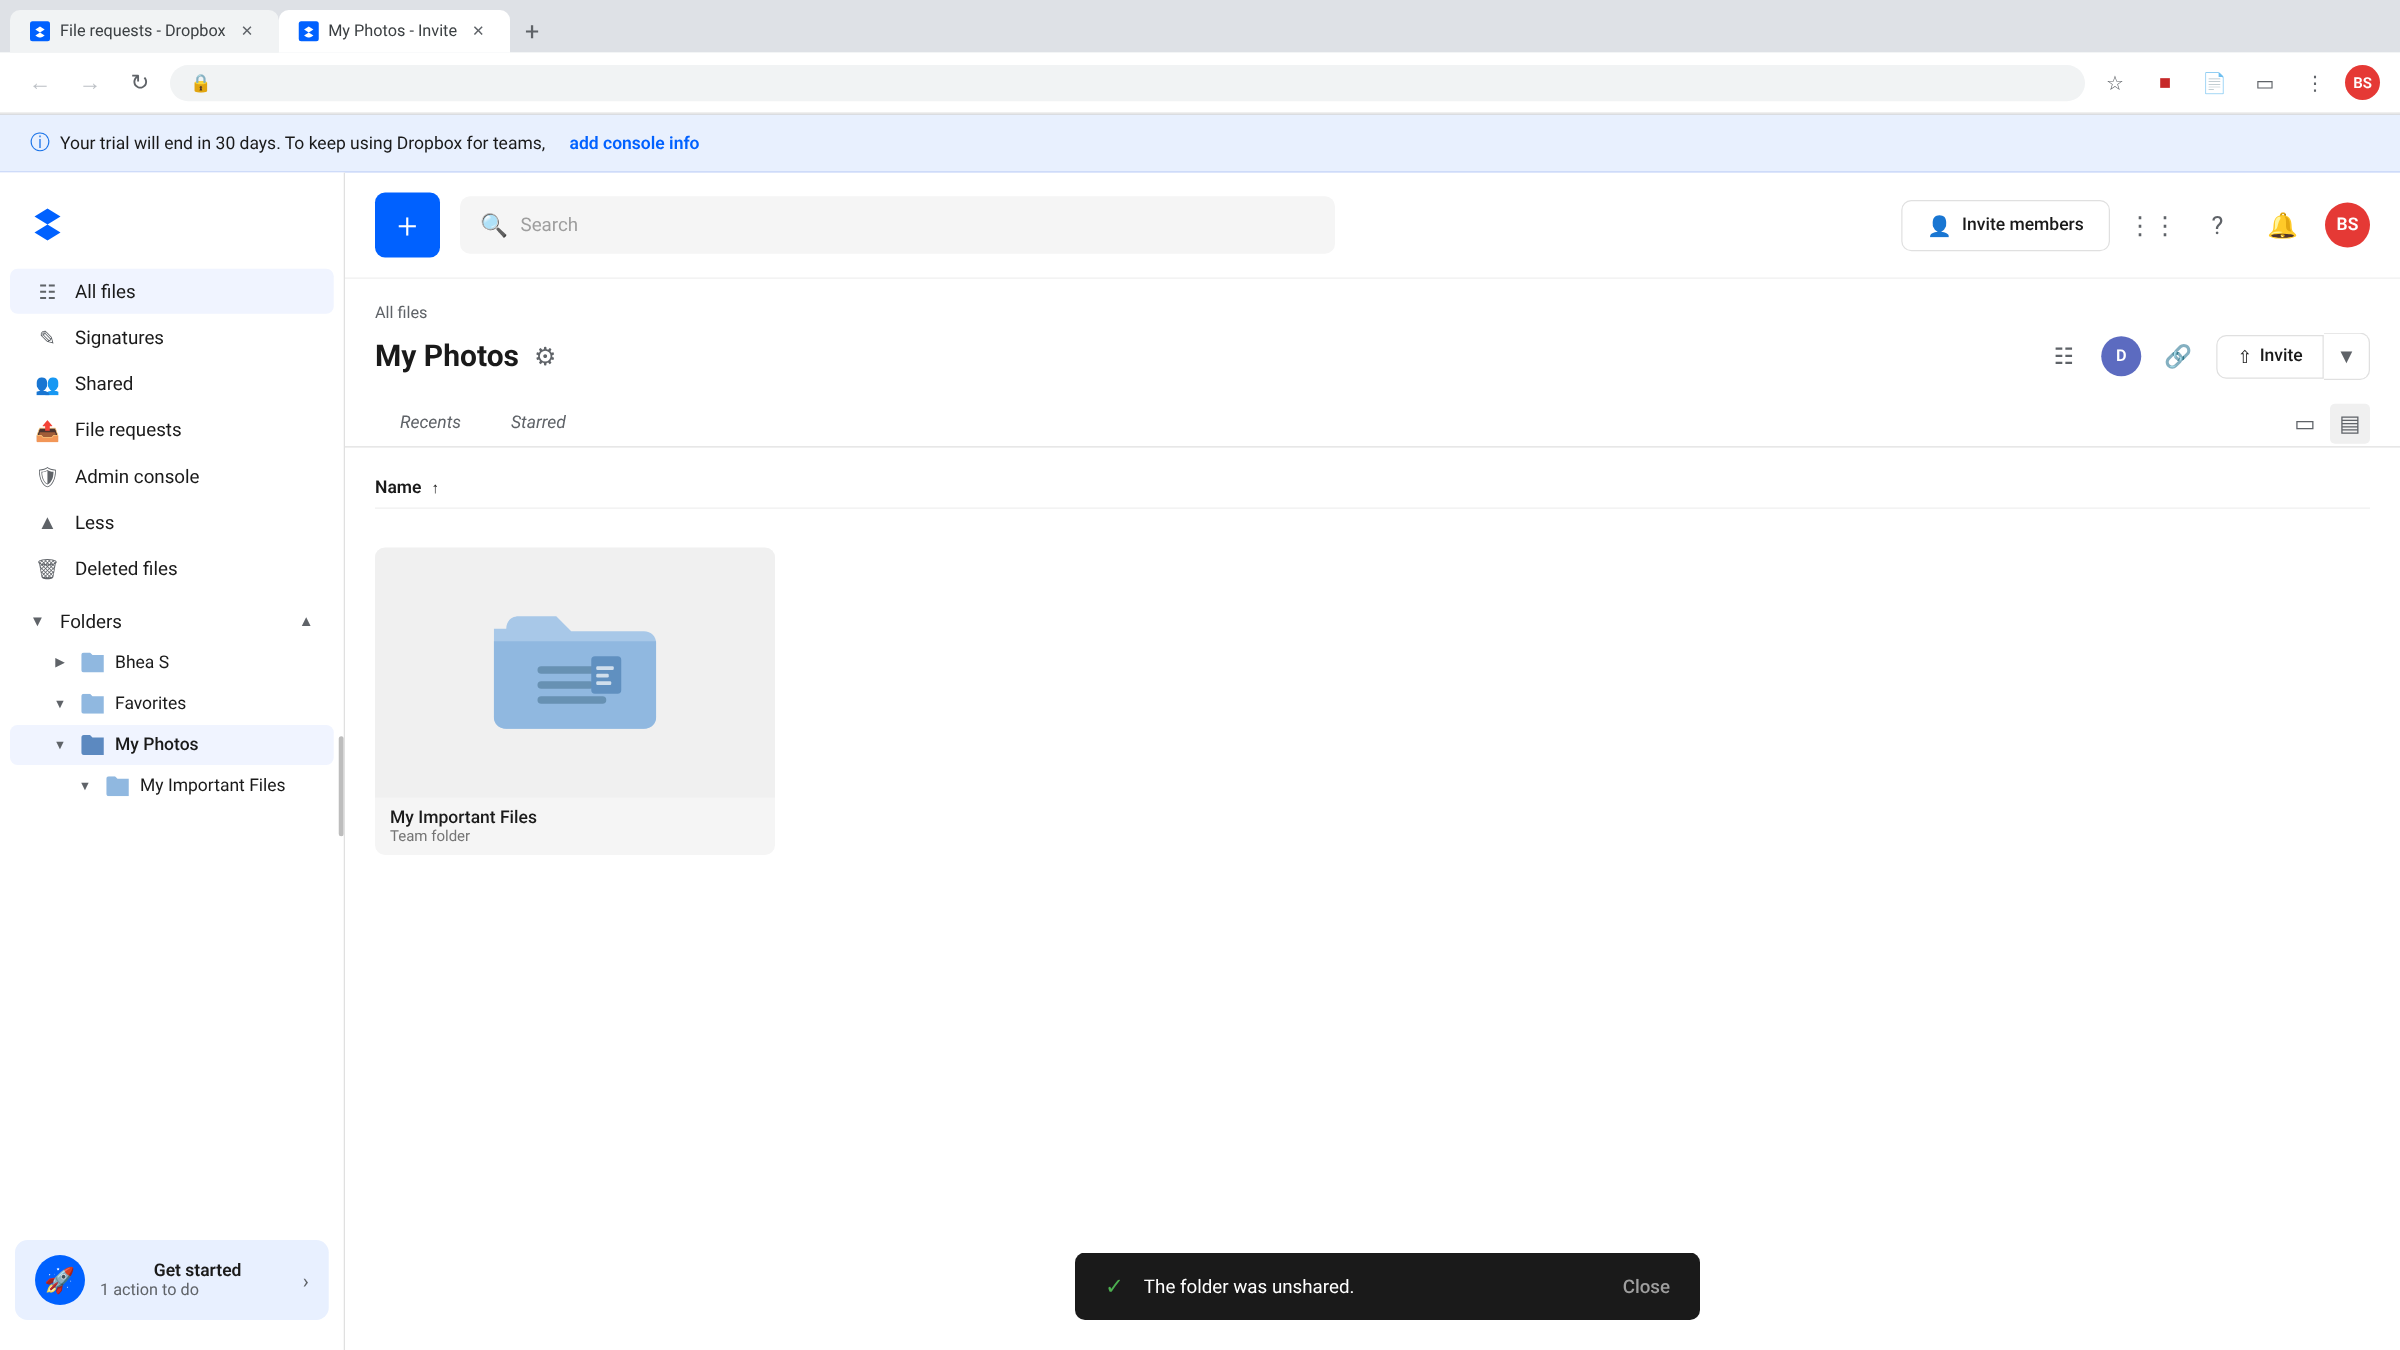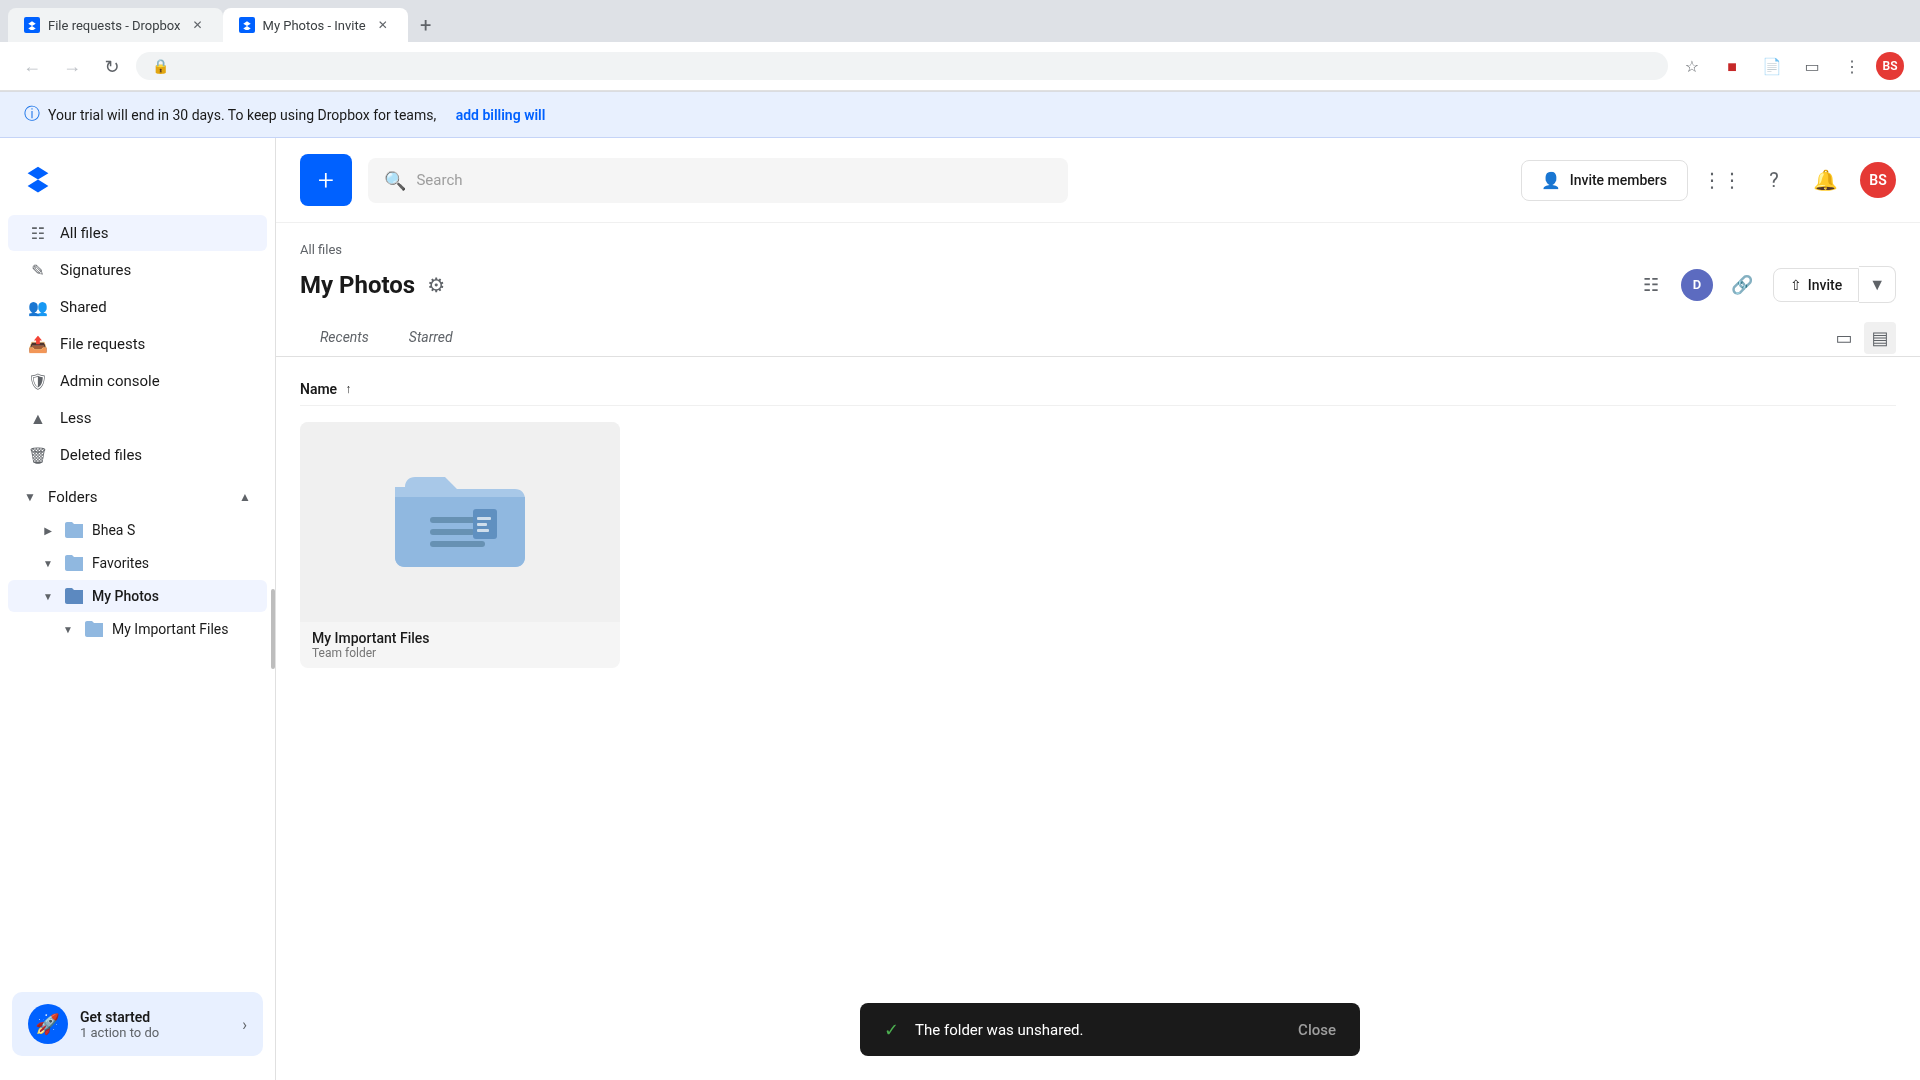--- a/index.html
+++ b/index.html
@@ -48,21 +48,21 @@
     .folder-item { display: flex; align-items: center; gap: 8px; padding: 6px 20px 6px 32px; cursor: pointer; font-size: 14px; color: #1a1a1a; border-radius: 6px; margin: 1px 8px; }
     .folder-item.active { background: #f0f4ff; font-weight: 500; }
     .folder-icon { width: 20px; height: 20px; display: flex; align-items: center; justify-content: center; }
     .folder-expand { width: 16px; height: 16px; display: flex; align-items: center; justify-content: center; color: #5f6368; font-size: 10px; cursor: pointer; }
     .subfolder-item { display: flex; align-items: center; gap: 8px; padding: 6px 20px 6px 52px; cursor: pointer; font-size: 14px; color: #1a1a1a; border-radius: 6px; margin: 1px 8px; }
 
     
     .get-started { margin: 16px 12px; background: #e8f0ff; border-radius: 10px; padding: 12px 16px; display: flex; align-items: center; gap: 12px; cursor: pointer; }
     .get-started-rocket { width: 40px; height: 40px; background: #0061ff; border-radius: 50%; display: flex; align-items: center; justify-content: center; color: white; font-size: 20px; flex-shrink: 0; }
     .get-started-text { flex: 1; }
-    .get-started-title { font-size: 14px; font-weight: 600; color: #1a1a1a; }
+    .get-started-title { font-size: 14px; font-weight: 600; color: #1a1a1a; margin-left: 43px; }
     .get-started-subtitle { font-size: 13px; color: #5f6368; }
     .get-started-arrow { color: #5f6368; font-size: 16px; }
 
     
     .main-content { flex: 1; display: flex; flex-direction: column; overflow: hidden; }
 
     
     .toolbar { display: flex; align-items: center; gap: 16px; padding: 16px 24px; border-bottom: 1px solid #f0f0f0; }
     .create-btn { width: 52px; height: 52px; background: #0061ff; border-radius: 8px; display: flex; align-items: center; justify-content: center; cursor: pointer; flex-shrink: 0; }
     .create-btn-icon { color: white; font-size: 28px; font-weight: 300; }
@@ -84,21 +84,21 @@
     .folder-settings-icon { color: #5f6368; font-size: 20px; cursor: pointer; }
     .folder-header-right { margin-left: auto; display: flex; align-items: center; gap: 12px; }
     .view-icon { width: 36px; height: 36px; display: flex; align-items: center; justify-content: center; cursor: pointer; color: #5f6368; font-size: 18px; }
     .share-btn { display: flex; align-items: center; gap: 6px; padding: 8px 16px; border: 1px solid #e0e0e0; border-radius: 8px 0 0 8px; cursor: pointer; font-size: 14px; font-weight: 500; color: #1a1a1a; }
     .share-btn-arrow { padding: 8px 10px; border: 1px solid #e0e0e0; border-left: none; border-radius: 0 8px 8px 0; cursor: pointer; color: #5f6368; }
     .member-avatar { width: 32px; height: 32px; border-radius: 50%; background: #5c6bc0; display: flex; align-items: center; justify-content: center; color: white; font-size: 13px; font-weight: 600; cursor: pointer; }
     .content-tab { padding: 10px 20px; font-size: 14px; cursor: pointer; color: #5f6368; border-bottom: 2px solid transparent; margin-bottom: -1px; font-style: italic; }
 
     
     .file-list { padding: 16px 24px; }
-    .file-list-header { display: flex; align-items: center; padding: 8px 0; gap: 8px; font-size: 14px; color: #5f6368; font-weight: 500; border-bottom: 1px solid #f0f0f0; margin-bottom: 8px; }
+    .file-list-header { display: flex; align-items: center; padding: 8px 0; gap: 8px; font-size: 14px; color: #5f6368; font-weight: 500; border-bottom: 1px solid #f0f0f0; margin-bottom: 23px; }
     .sort-icon { font-size: 12px; color: #1a1a1a; }
     .name-col { font-size: 14px; color: #1a1a1a; font-weight: 600; }
 
     
     .folder-card { width: 320px; background: #f5f5f5; border-radius: 8px; overflow: hidden; cursor: pointer; }
     .folder-card-preview { height: 200px; display: flex; align-items: center; justify-content: center; background: #f0f0f0; }
     .folder-card-body { padding: 8px 12px; }
     .folder-card-name { font-size: 14px; font-weight: 500; color: #1a1a1a; }
     .folder-card-meta { font-size: 12px; color: #757575; }
 
@@ -157,21 +157,21 @@
       <div class="nav-icon">⋮</div>
       <div class="profile-icon">BS</div>
     </div>
   </div>
 </div>
 
 <div class="trial-banner">
   <span class="trial-banner-icon">ⓘ</span>
   <span>Your trial will end in 30 days. To keep using Dropbox for teams,</span>
   &nbsp;
-  <a>add billing will</a>
+  <a>add console info</a>
 </div>
 
 <div class="app-layout">
 
   <div class="sidebar">
 
     <div class="sidebar-logo">
       <svg class="dropbox-logo" viewBox="0 0 40 40" fill="none" xmlns="http://www.w3.org/2000/svg">
         <path d="M20 6L7 14L20 22L7 30L20 38L33 30L20 22L33 14L20 6Z" fill="#0061FF"></path>
       </svg>

